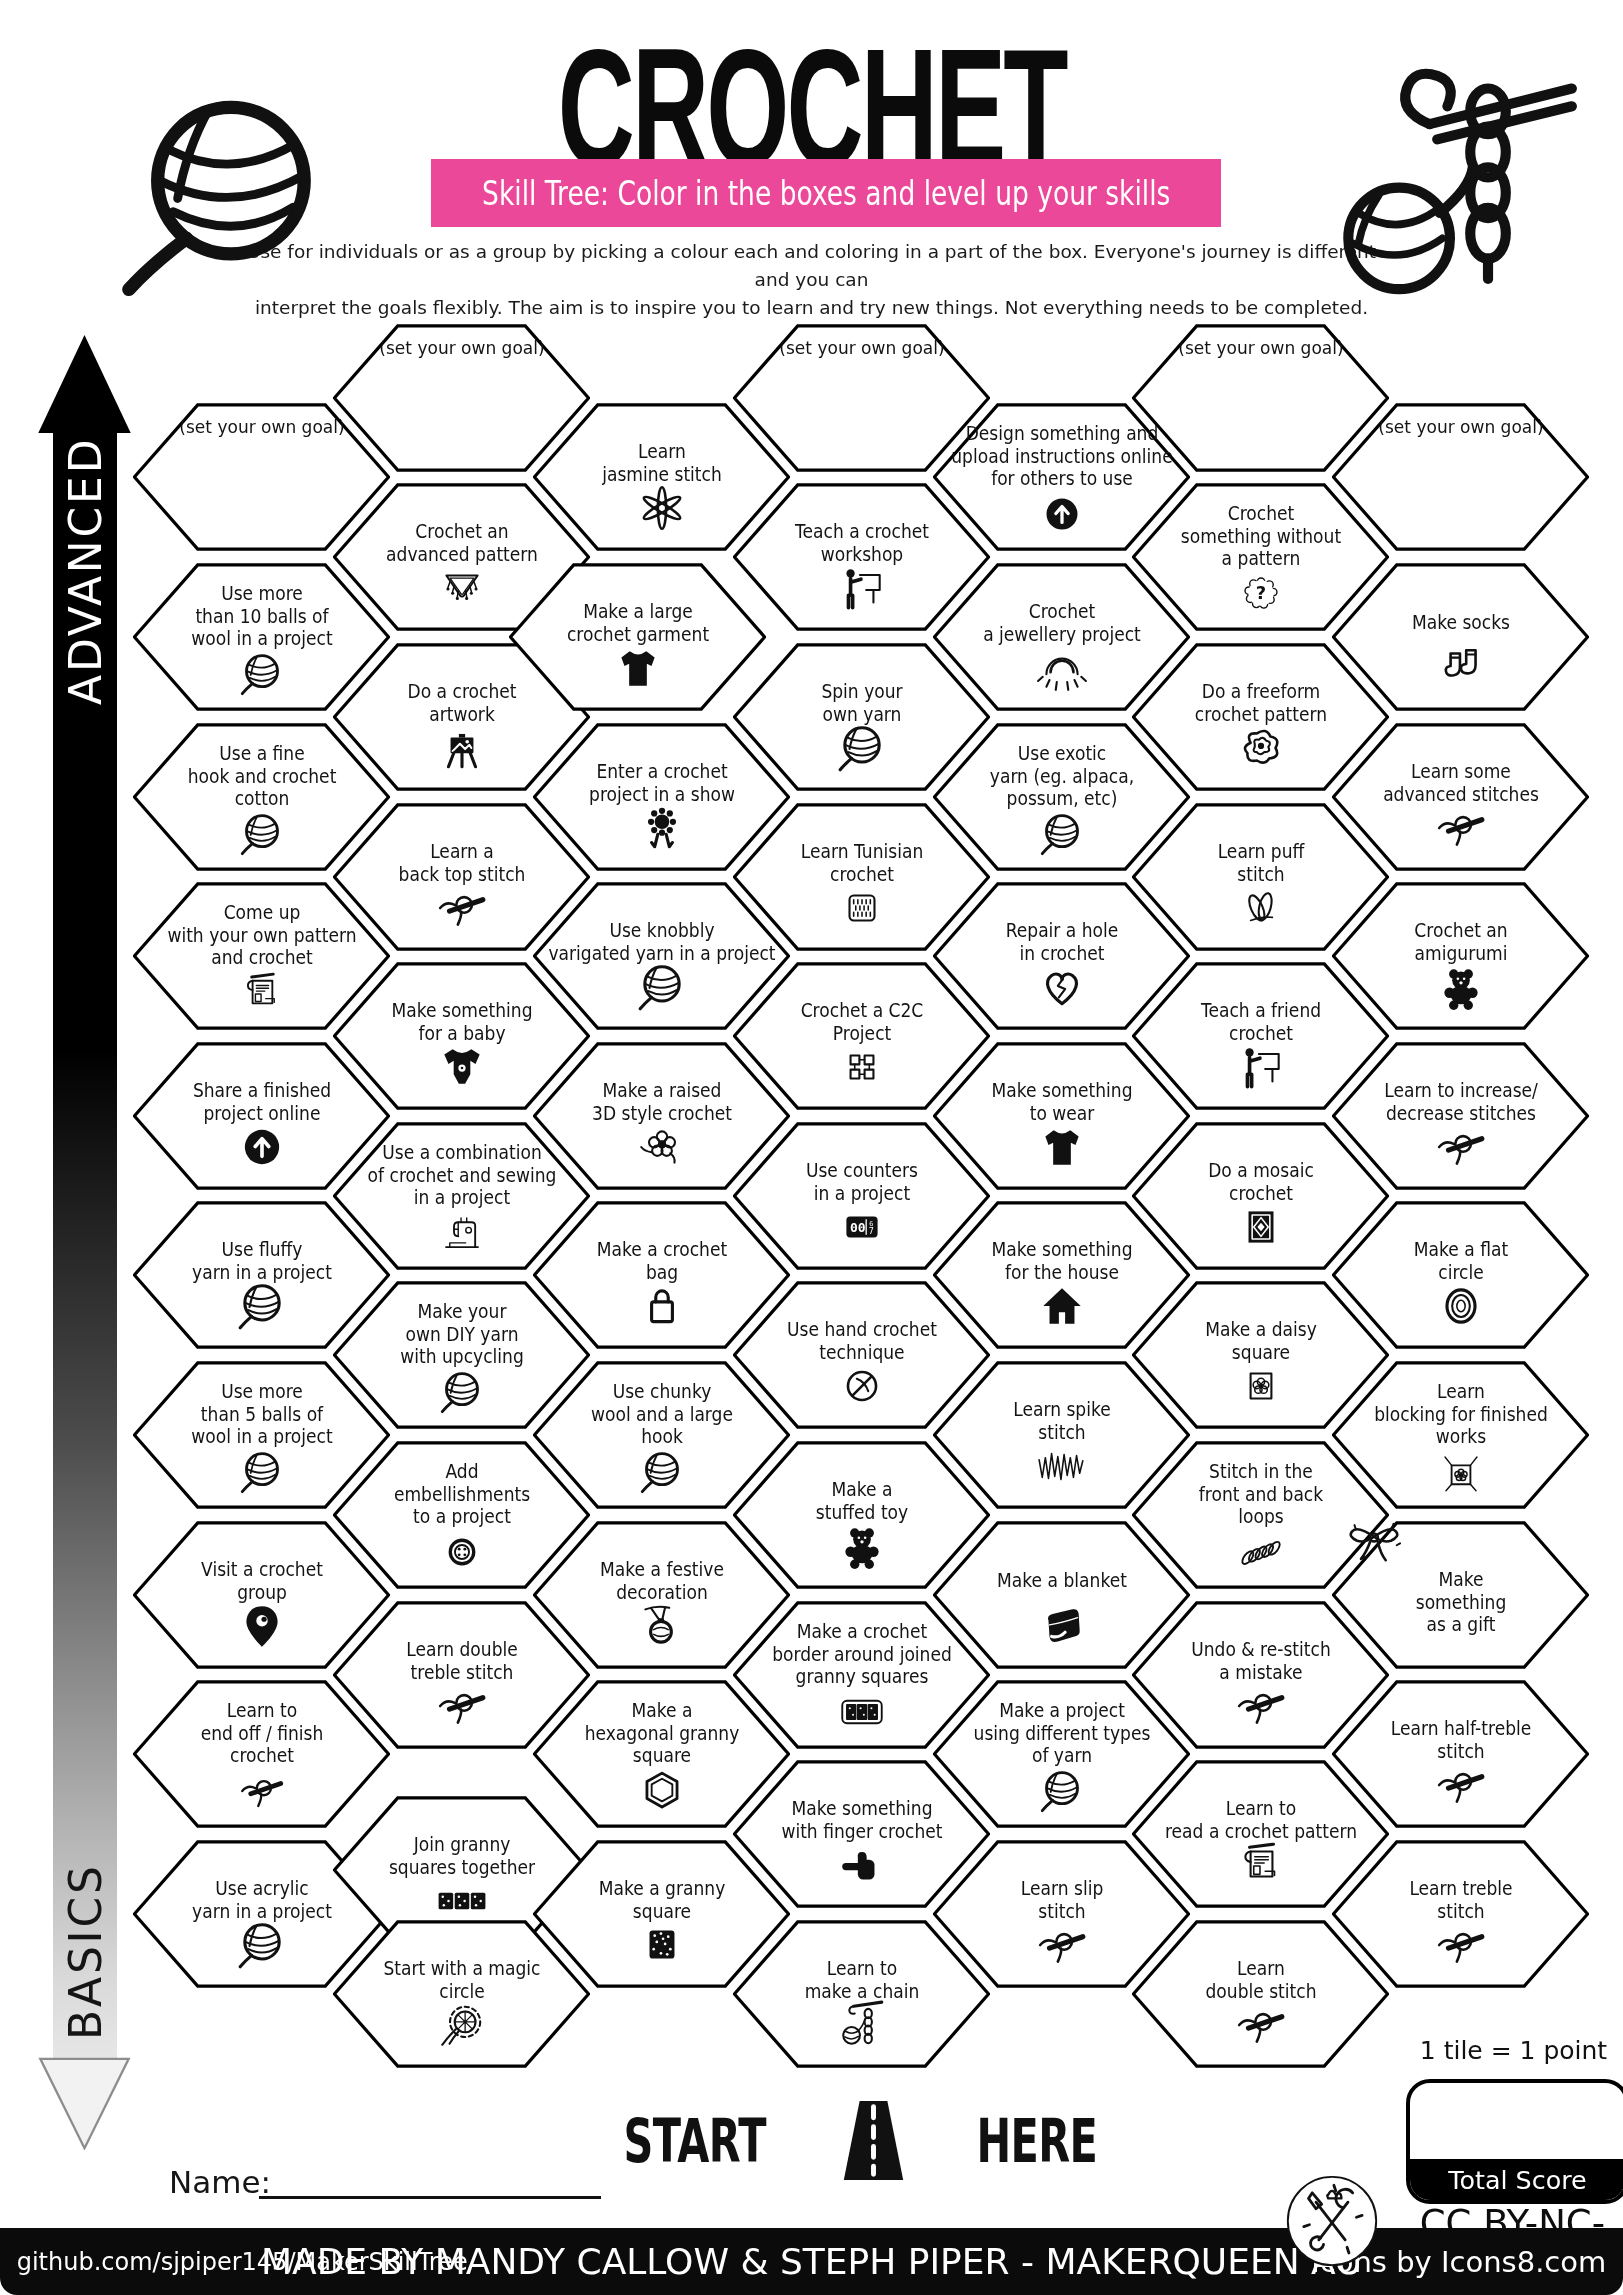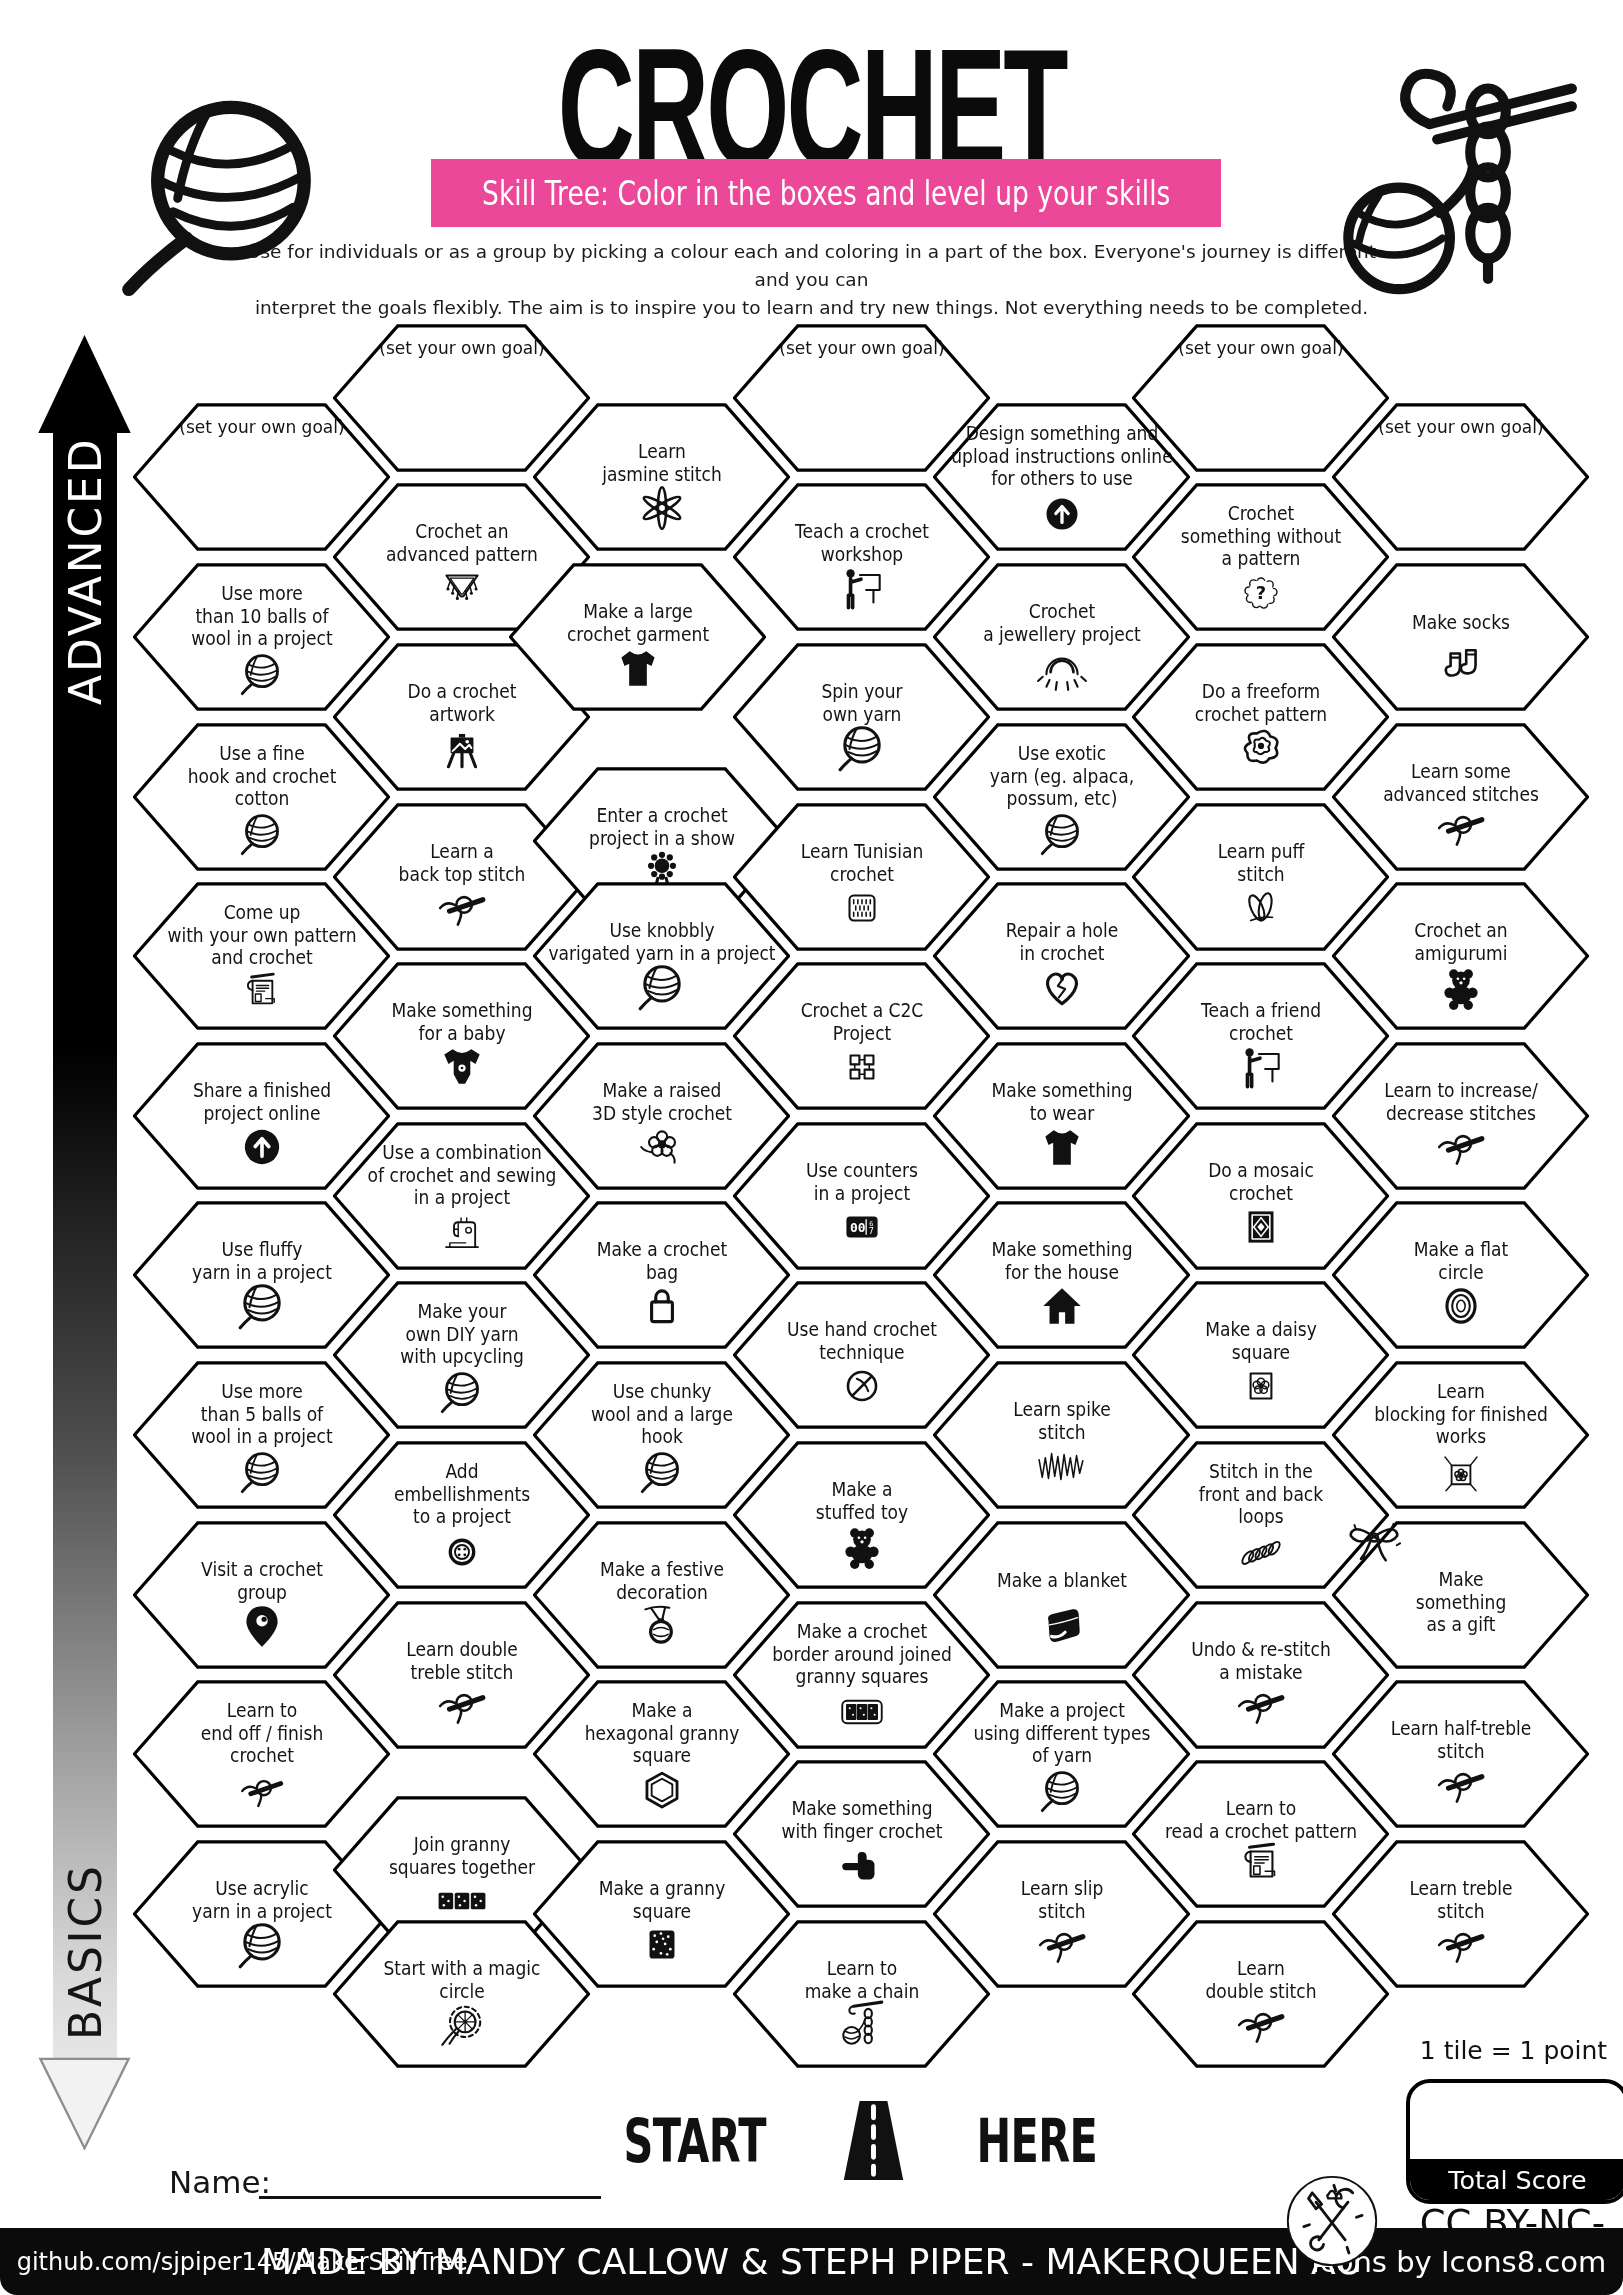--- a/index.html
+++ b/index.html
@@ -432,21 +432,21 @@
       <div class="hex" style="left: 509px; top: 563px;">
         <svg class="hex-border" viewBox="0 0 556 320">
           <polygon points="3,160 140,4 416,4 553,160 416,316 140,316"></polygon>
         </svg>
         <div class="hex-label">Make a large
 crochet garment</div>
         <div class="hex-icon"><svg class="art" viewBox="0 0 100 100">
             <path d="M34 18 L18 30 L24 46 L33 42 L33 84 L67 84 L67 42 L76 46 L82 30 L66 18 Q50 30 34 18 Z" class="f"></path>
           </svg></div>
       </div>
-      <div class="hex" style="left: 533px; top: 723px; margin-top: 44px;">
+      <div class="hex" style="left: 533px; top: 723px;">
         <svg class="hex-border" viewBox="0 0 556 320">
           <polygon points="3,160 140,4 416,4 553,160 416,316 140,316"></polygon>
         </svg>
         <div class="hex-label">Enter a crochet
 project in a show</div>
         <div class="hex-icon"><svg class="art" viewBox="0 0 100 100">
             <circle cx="50" cy="38" r="14" class="f"></circle>
             <circle cx="50" cy="17" r="6" class="f"></circle>
             <circle cx="65" cy="22" r="6" class="f"></circle>
             <circle cx="71" cy="38" r="6" class="f"></circle>

